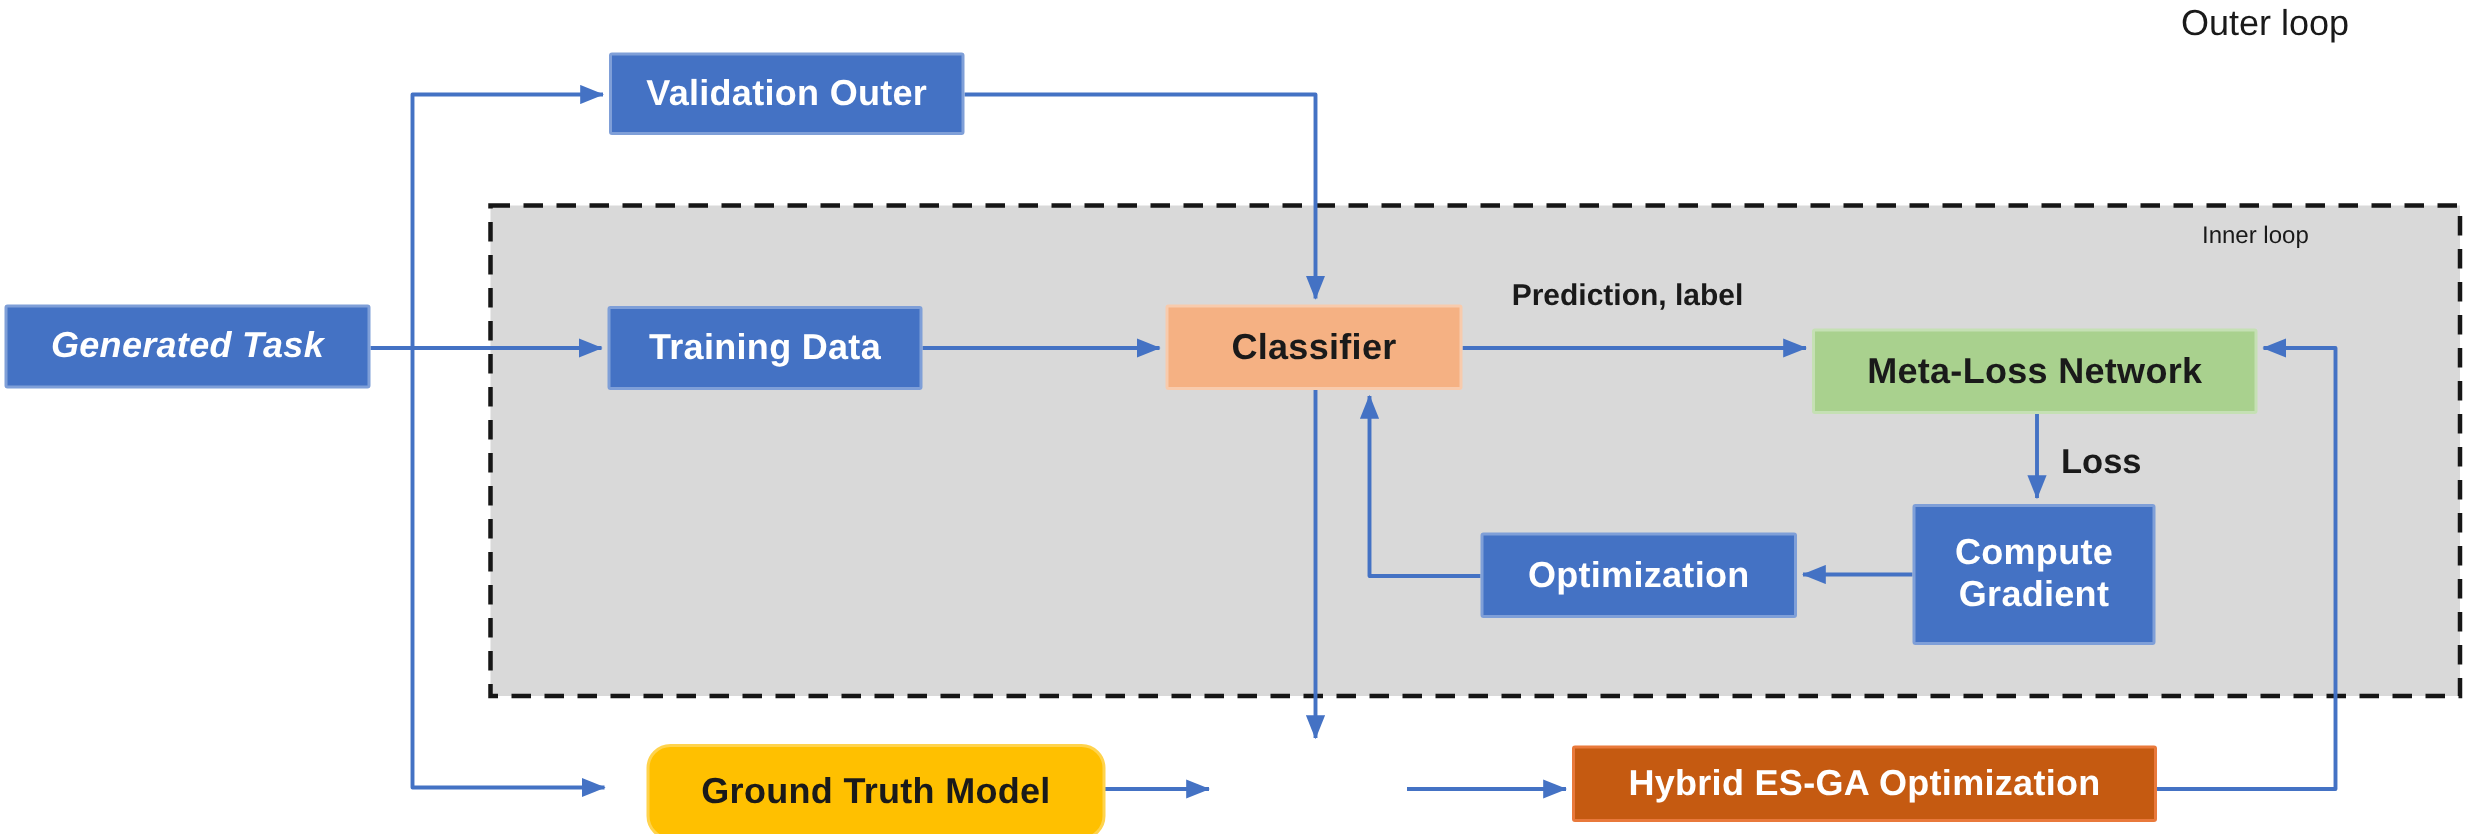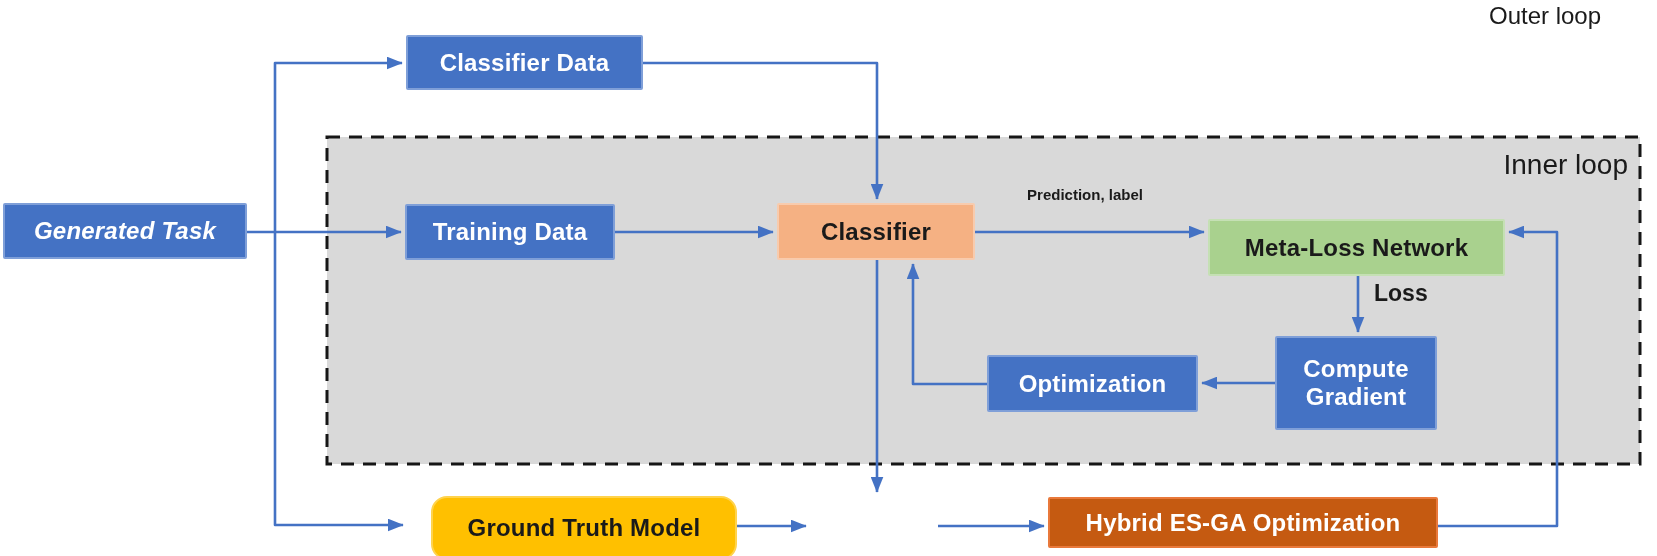--- a/index.html
+++ b/index.html
@@ -28,24 +28,24 @@
   .validation-data{left:406px;top:35px;width:237px;height:55px;}
   .training-data{left:405px;top:204px;width:210px;height:56px;}
   .classifier{left:777px;top:203px;width:198px;height:57px;}
   .meta-loss{left:1208px;top:203px;width:297px;height:57px;}
   .optimization{left:987px;top:355px;width:211px;height:57px;}
   .compute-gradient{left:1275px;top:336px;width:162px;height:94px;padding:4px 10px;}
   .ground-truth{left:431px;top:496px;width:306px;height:64px;border-radius:16px;}
   .fitness{left:810px;top:496px;width:128px;height:54px;}
   .hybrid{left:1048px;top:497px;width:390px;height:51px;}
   .float-label{position:absolute;color:var(--text-dark,#1a1a1a);white-space:nowrap;}
-  .outer-loop{left:1489px;top:2px;width:158px;font-size:24px;text-align:left;}
-  .inner-loop{left:1468px;top:149px;width:160px;font-size:28px;text-align:right;}
-  .pred-label{left:980px;top:186px;width:210px;font-size:15px;font-weight:bold;text-align:center;}
-  .loss-label{left:1374px;top:280px;font-size:23px;font-weight:bold;}
+  .outer-loop{left:1431px;top:2px;width:158px;font-size:24px;text-align:center;}
+  .inner-loop{left:1468px;top:149px;width:160px;font-size:16px;}
+  .pred-label{left:980px;top:186px;width:210px;font-size:20px;font-weight:bold;text-align:center;}
+  .loss-label{left:1374px;top:294px;font-size:23px;font-weight:bold;}
 </style>
 </head>
 <body>
 
 <div class="stage">
 
   <svg class="edge-layer" width="1657" height="556" viewBox="0 0 1657 556" xmlns="http://www.w3.org/2000/svg">
     <defs>
       <marker id="ah" viewBox="0 0 10 8" refX="9.5" refY="4" markerWidth="16" markerHeight="13" orient="auto" markerUnits="userSpaceOnUse">
         <path d="M0,0 L10,4 L0,8 z"></path>
@@ -64,21 +64,21 @@
     <path class="edge" d="M1275,383 H1202" marker-end="url(#ah)"></path>
     <path class="edge" d="M987,384 H913 V264" marker-end="url(#ah)"></path>
     <path class="edge" d="M877,260 V492" marker-end="url(#ah)"></path>
     <path class="edge" d="M713,526 H806" marker-end="url(#ah)"></path>
     <path class="edge" d="M938,526 H1044" marker-end="url(#ah)"></path>
     <path class="edge" d="M1438,526 H1557 V232 H1509" marker-end="url(#ah)"></path>
   </svg>
 
   <div class="node node-blue generated-task">Generated Task</div>
 
-  <div class="node node-blue validation-data">Classifier Data</div>
+  <div class="node node-blue validation-data">Validation Outer</div>
 
   <div class="node node-blue training-data">Training Data</div>
 
   <div class="node node-classifier classifier">Classifier</div>
 
   <div class="node node-green meta-loss">Meta-Loss Network</div>
 
   <div class="node node-blue optimization">Optimization</div>
 
   <div class="node node-blue compute-gradient">Compute Gradient</div>

